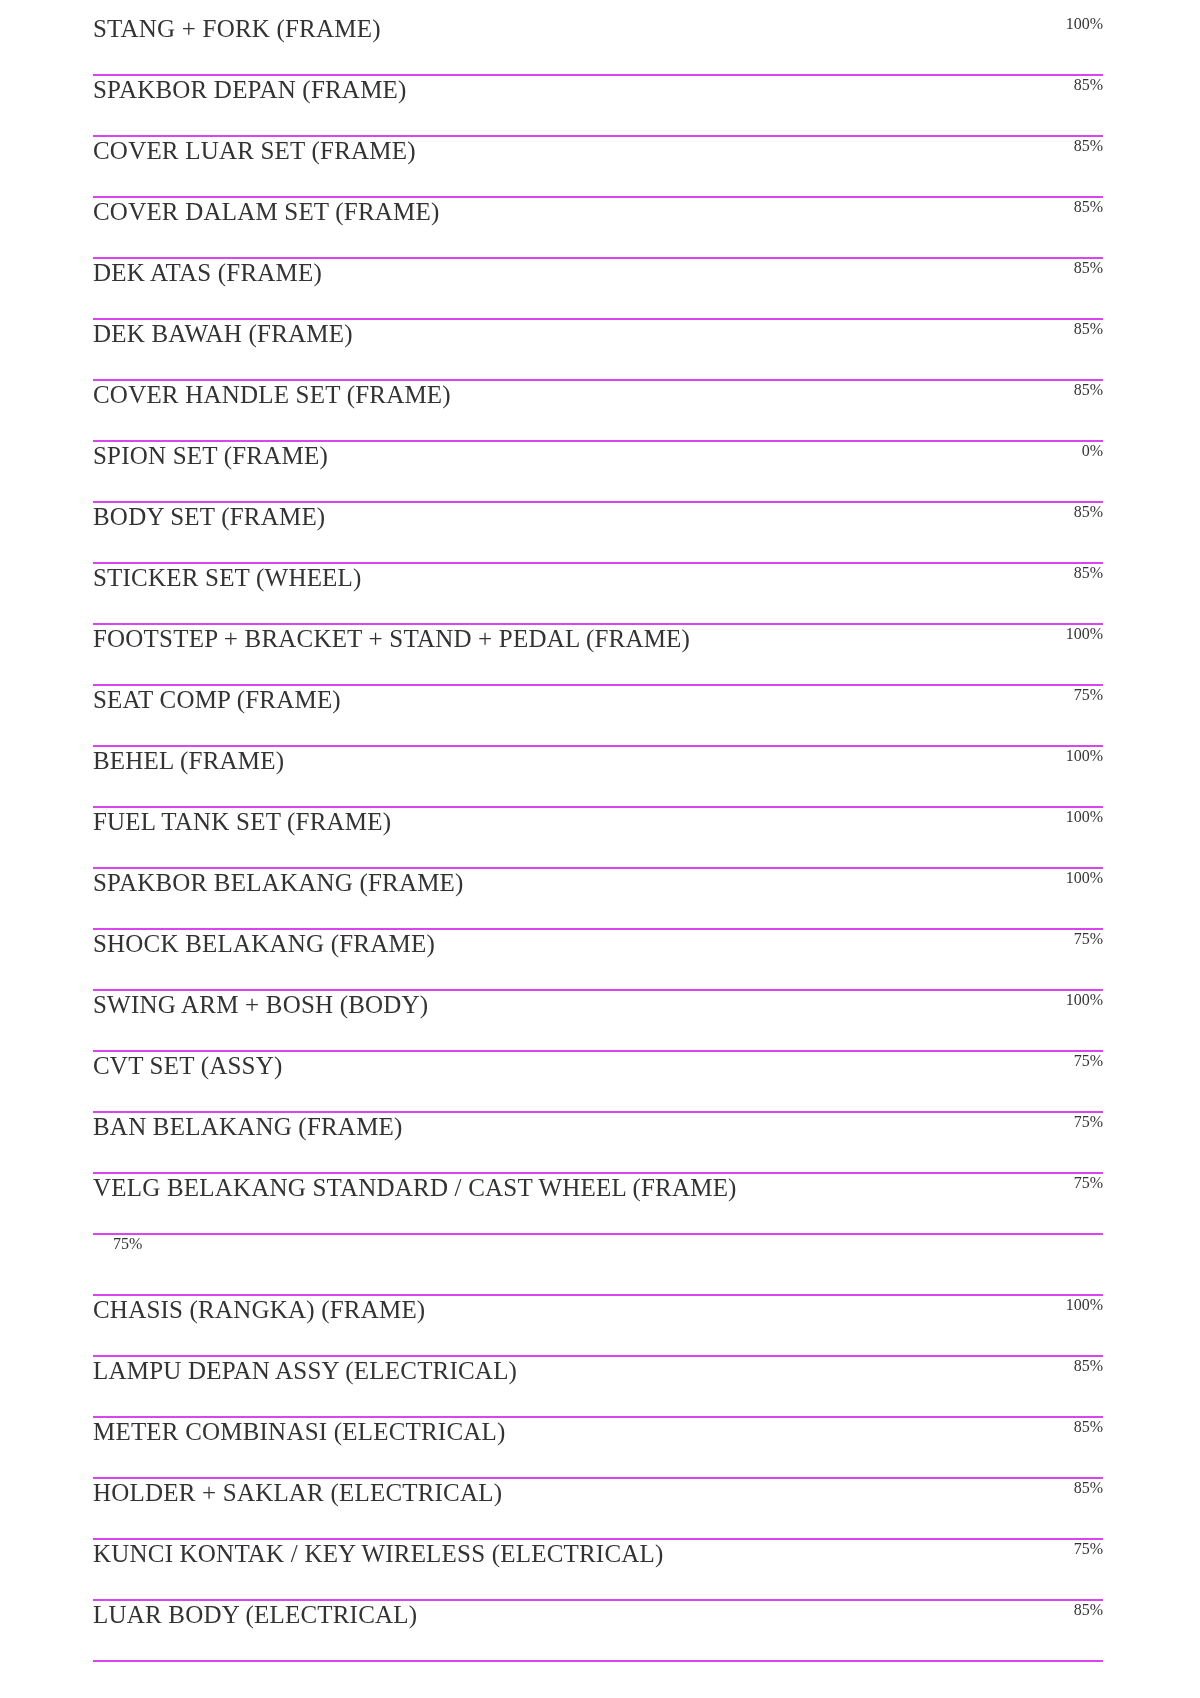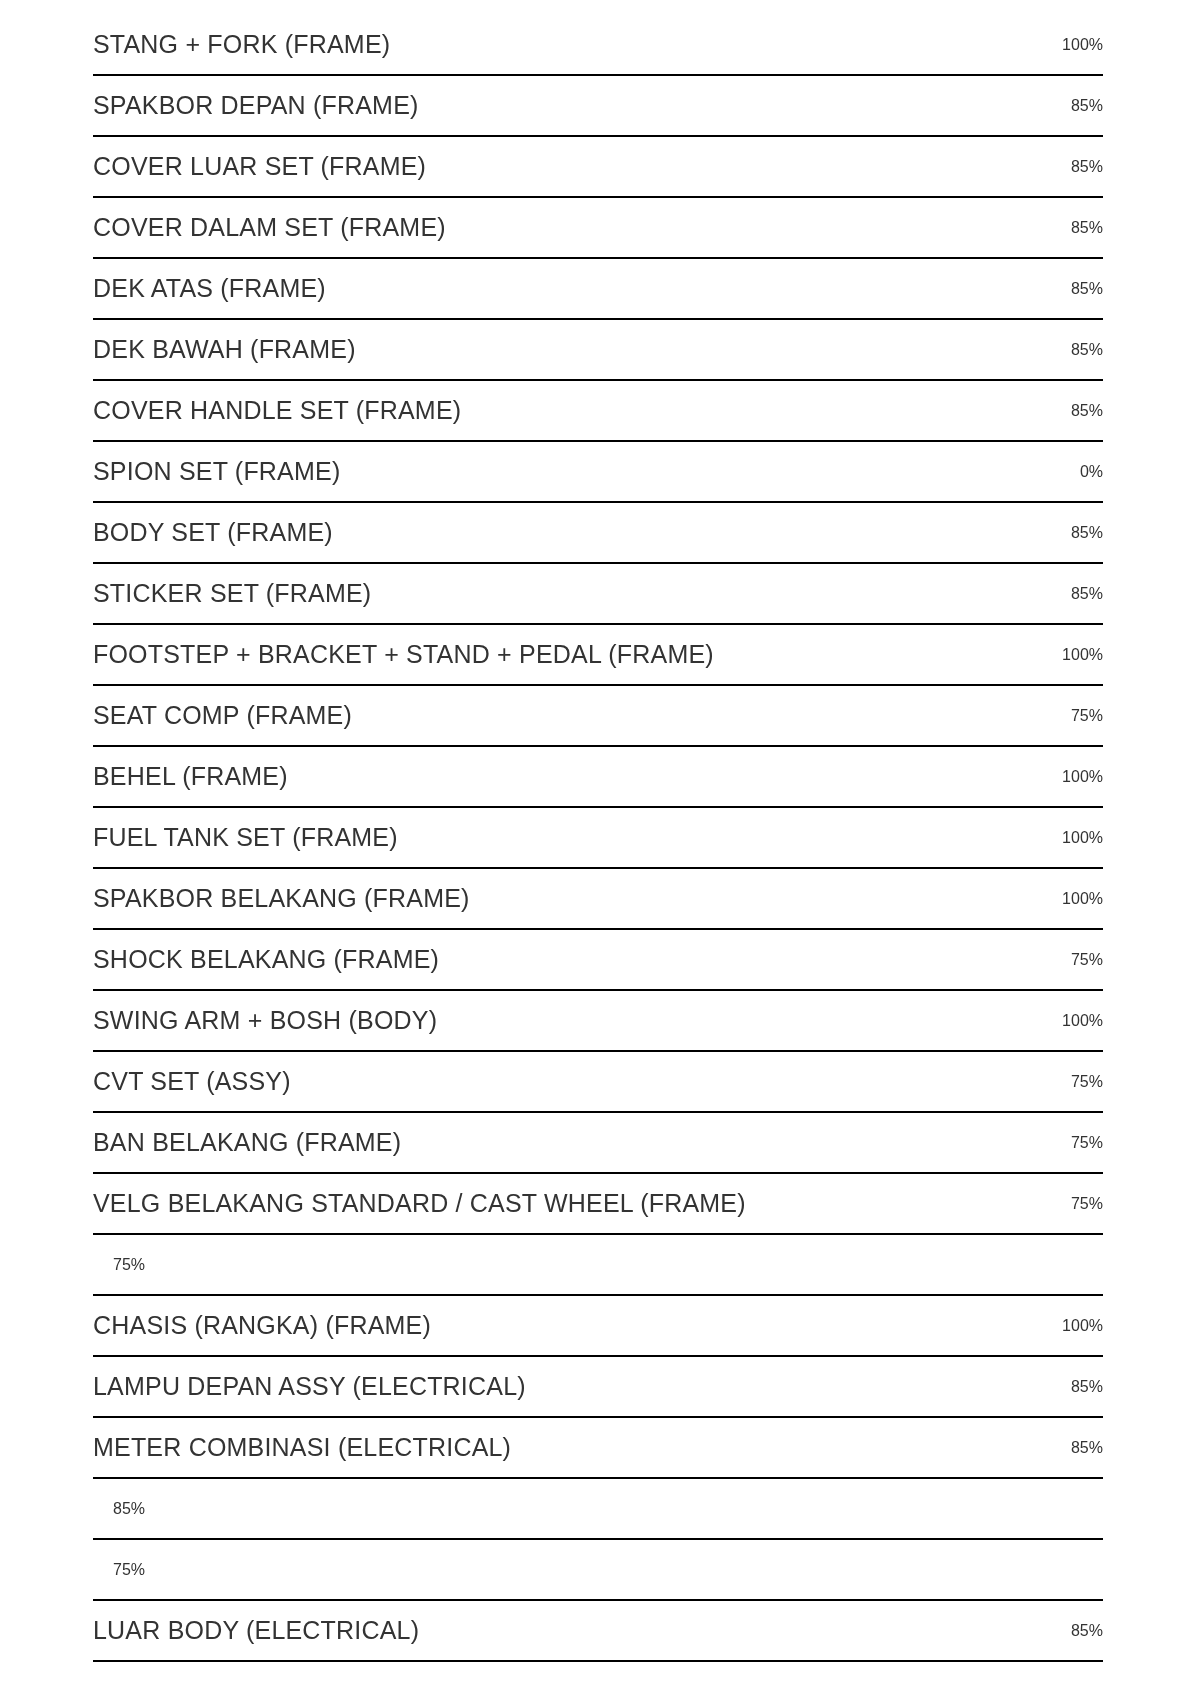--- a/index.html
+++ b/index.html
@@ -15,23 +15,23 @@
   }
   .checklist {
     margin-left: 93px;
     margin-right: 97px;
     padding-top: 15px;
   }
   .row {
     box-sizing: border-box;
     height: 61px;
     display: flex;
-    align-items: center;
     justify-content: space-between;
-    border-bottom: 2px solid #000000;
+    border-bottom: 2px solid #d946ef;
+    font-family: Liberation Serif, serif;
   }
   .row .label {
     font-size: 25px;
     color: #333333;
     letter-spacing: 0.2px;
     white-space: nowrap;
   }
   .row .value {
     font-size: 16px;
     color: #333333;
@@ -83,21 +83,21 @@
     <span class="label">SPION SET (FRAME)</span>
     <span class="value">0%</span>
   </div>
 
   <div class="row">
     <span class="label">BODY SET (FRAME)</span>
     <span class="value">85%</span>
   </div>
 
   <div class="row">
-    <span class="label">STICKER SET (FRAME)</span>
+    <span class="label">STICKER SET (WHEEL)</span>
     <span class="value">85%</span>
   </div>
 
   <div class="row">
     <span class="label">FOOTSTEP + BRACKET + STAND + PEDAL (FRAME)</span>
     <span class="value">100%</span>
   </div>
 
   <div class="row">
     <span class="label">SEAT COMP (FRAME)</span>
@@ -157,24 +157,26 @@
     <span class="label">LAMPU DEPAN ASSY (ELECTRICAL)</span>
     <span class="value">85%</span>
   </div>
 
   <div class="row">
     <span class="label">METER COMBINASI (ELECTRICAL)</span>
     <span class="value">85%</span>
   </div>
 
   <div class="row">
+    <span class="label">HOLDER + SAKLAR (ELECTRICAL)</span>
     <span class="value">85%</span>
   </div>
 
   <div class="row">
+    <span class="label">KUNCI KONTAK / KEY WIRELESS (ELECTRICAL)</span>
     <span class="value">75%</span>
   </div>
 
   <div class="row">
     <span class="label">LUAR BODY (ELECTRICAL)</span>
     <span class="value">85%</span>
   </div>
 </div>
 
 </body></html>

